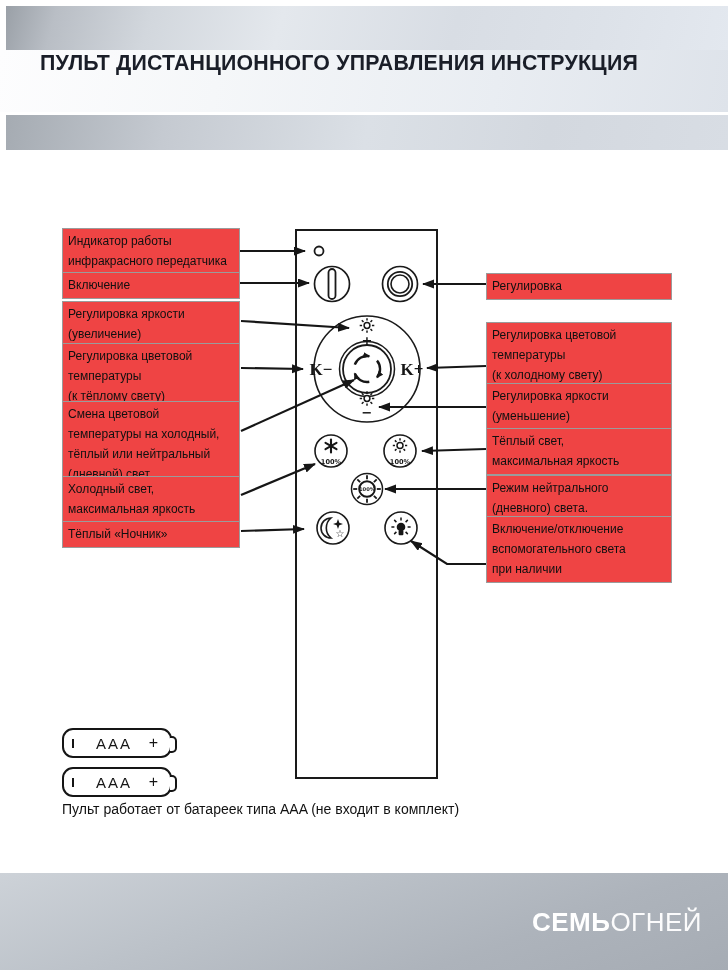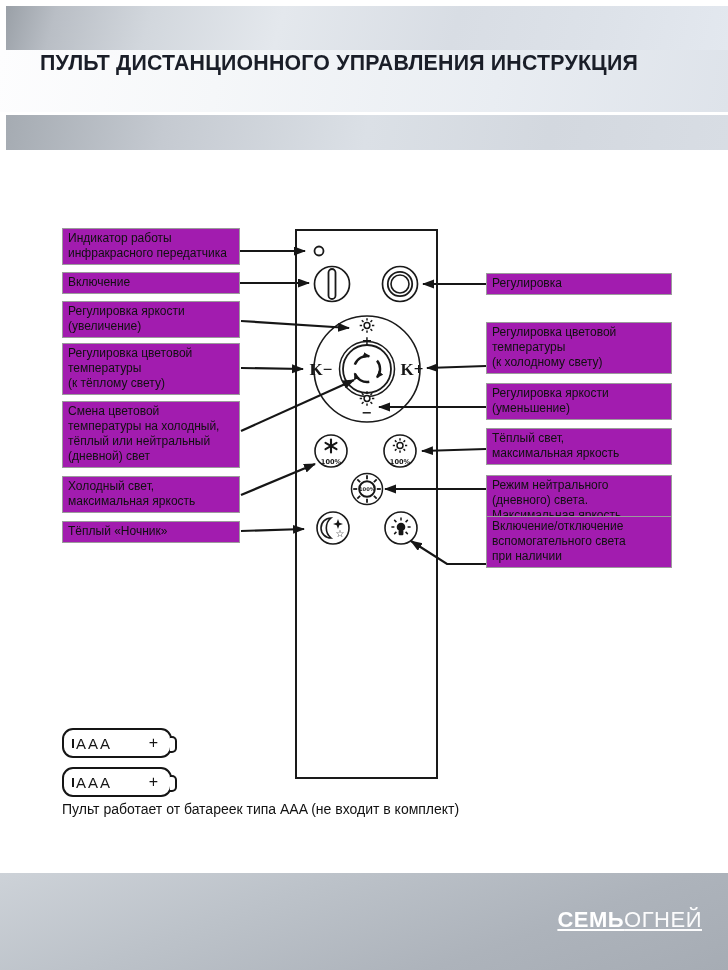--- a/index.html
+++ b/index.html
@@ -15,47 +15,47 @@
     display:flex;align-items:flex-start;padding-left:40px;box-sizing:border-box;}
   .title-stripe h1{margin:0;font-size:22px;font-weight:bold;color:#1a1e28;
     letter-spacing:.2px;transform:scaleX(.97);transform-origin:left center;}
   .band-bottom{position:absolute;left:6px;top:115px;right:0;height:35px;
     background:linear-gradient(100deg,#a5abb2 0%,#c5cad1 22%,#dbe0e6 50%,
       #d3d8df 75%,#d8dde4 100%);}
 
   
   .footer{position:absolute;left:0;top:873px;right:0;height:97px;
     background:linear-gradient(160deg,#cdd2d8 0%,#bcc2c9 35%,#adb3bb 70%,#a6acb4 100%);}
-  .brand{position:absolute;top:34px;right:26px;font-size:22px;color:#ffffff;
-    letter-spacing:.5px;white-space:nowrap;text-decoration:underline;}
+  .brand{position:absolute;top:34px;right:26px;font-size:26px;color:#ffffff;
+    letter-spacing:.5px;white-space:nowrap;}
   .brand .b{font-weight:bold;}
   .brand .l{font-weight:normal;opacity:.96;}
 
   
-  .lbl{position:absolute;left:62px;width:178px;background:#a21caf;
+  .lbl{position:absolute;left:62px;width:178px;background:#ef4444;
     border:1px solid #9b9b9b;box-sizing:border-box;color:#101010;
-    font-size:12px;line-height:15px;padding:2px 5px 3px;white-space:pre-line;}
+    font-size:12px;line-height:20px;padding:2px 5px 3px;white-space:pre-line;}
   .lbl.r{left:486px;width:186px;}
   .l1{top:228px}.l2{top:272px}.l3{top:301px}.l4{top:343px}
   .l5{top:401px}.l6{top:476px}.l7{top:521px}
   .r1{top:273px}.r2{top:322px}.r3{top:383px}
   .r4{top:428px}.r5{top:475px}.r6{top:516px}
 
   
   .diagram{position:absolute;left:0;top:0;width:728px;height:970px;}
 
   
   .battery{position:absolute;left:62px;width:110px;height:30px;
     border:2.5px solid #151515;border-radius:11px;background:#fff;
     display:flex;align-items:center;box-sizing:border-box;}
   .battery.b1{top:728px}.battery.b2{top:767px}
   .battery:after{content:"";position:absolute;right:-7px;top:6px;width:5px;height:13px;
     border:2.5px solid #151515;border-left:none;border-radius:0 5px 5px 0;background:#fff;}
   .battery .minus{width:2px;height:9px;background:#151515;margin-left:8px;}
-  .battery .aaa{font-size:15px;letter-spacing:2px;color:#151515;margin-left:2px;}
+  .battery .aaa{font-size:15px;letter-spacing:2px;color:#151515;margin-left:22px;}
   .battery .plus{margin-left:auto;margin-right:12px;font-size:16px;color:#151515;}
   .bat-note{position:absolute;left:62px;top:801px;font-size:14px;color:#111;}
 </style>
 </head>
 <body>
 
 <div class="band-top"></div>
 <div class="title-stripe">
   <h1>ПУЛЬТ ДИСТАНЦИОННОГО УПРАВЛЕНИЯ ИНСТРУКЦИЯ</h1>
 </div>

